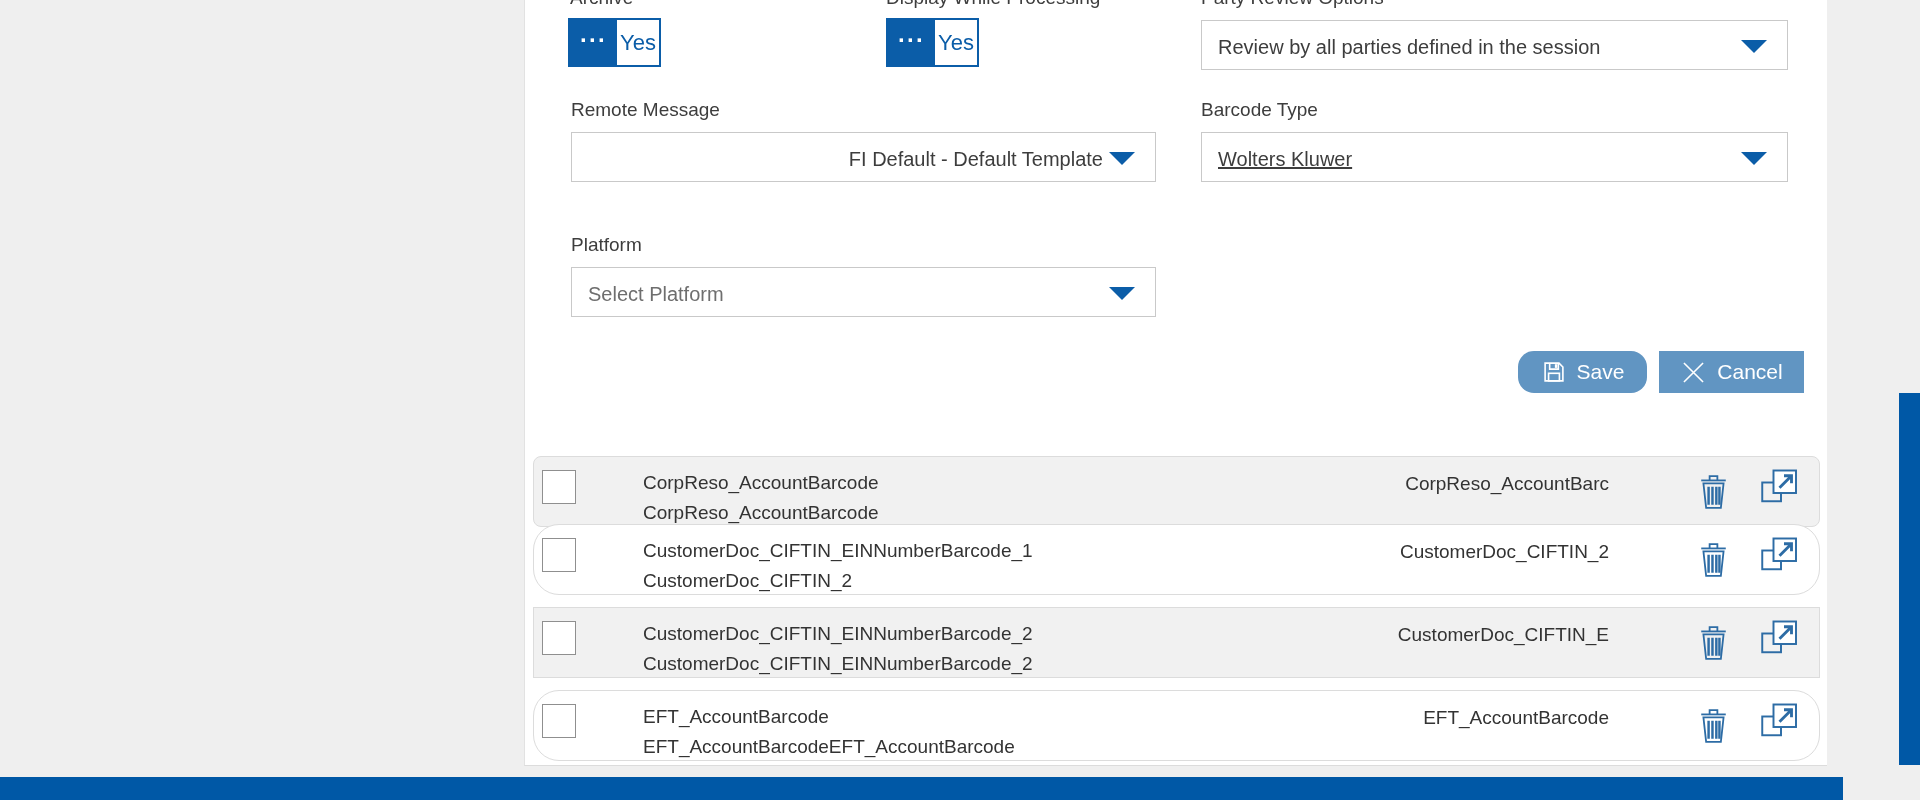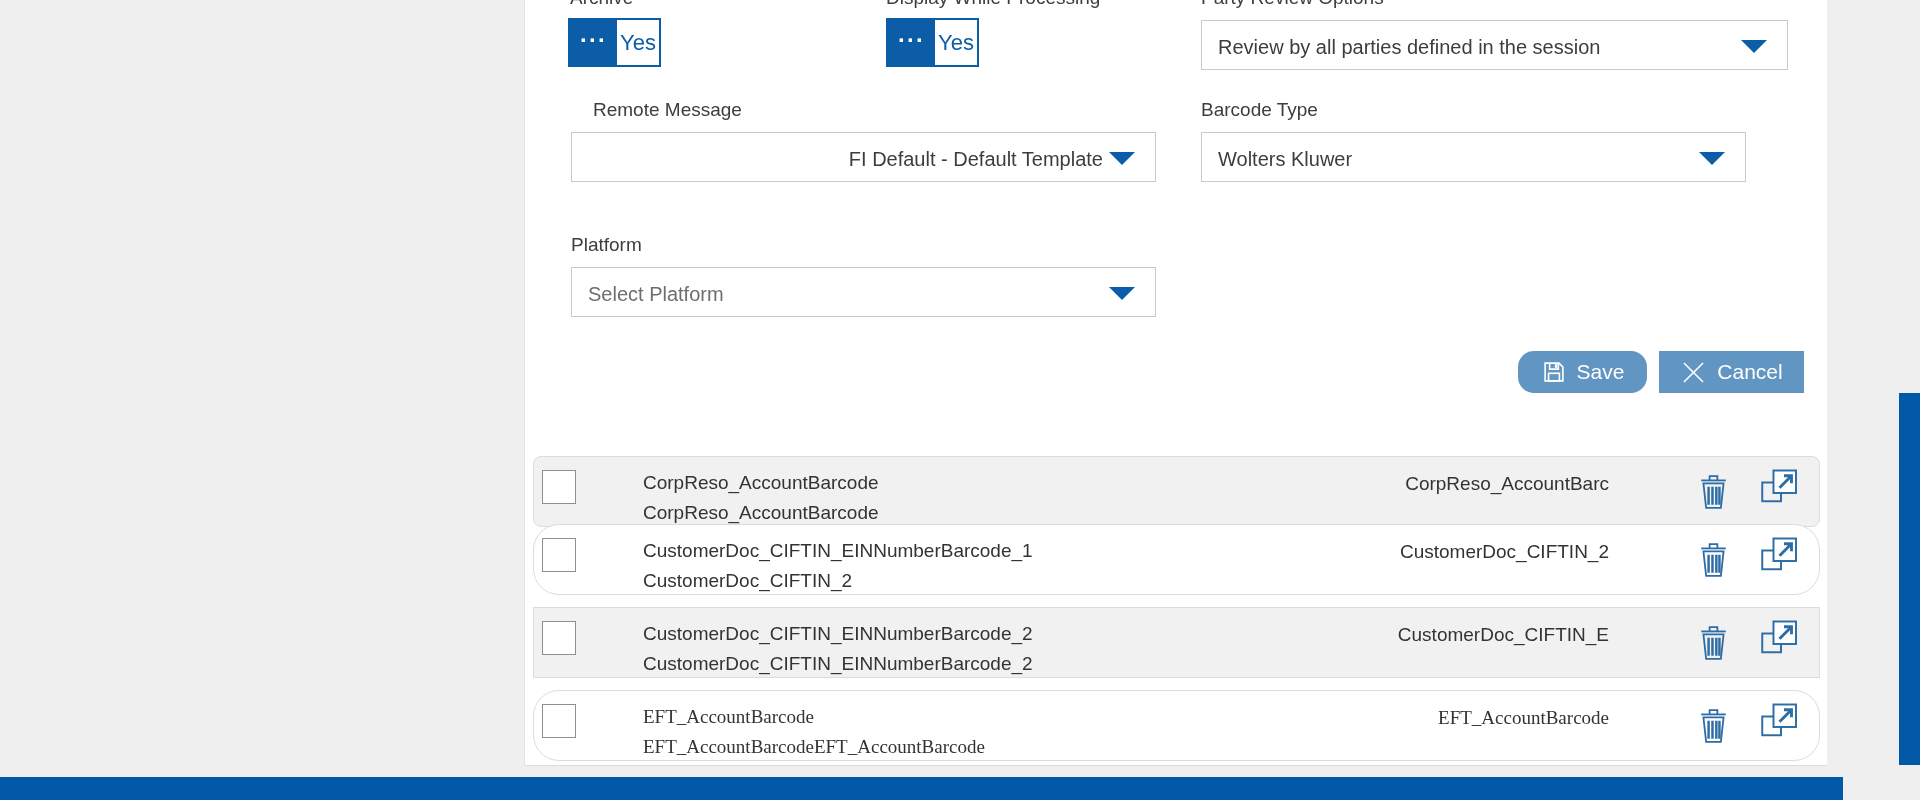--- a/index.html
+++ b/index.html
@@ -73,28 +73,28 @@
   <div class="toggle" style="left:886px;">
     <span class="dots">···</span>
     <span class="yes">Yes</span>
   </div>
 
   <div class="dd" style="left:1201px; top:20px; width:587px;">
     <span>Review by all parties defined in the session</span>
     <span class="arrow"></span>
   </div>
 
-  <div class="field-label" style="left:571px; top:99px;margin-left:22px;">Remote Message</div>
+  <div class="field-label" style="left:571px; top:99px;">Remote Message</div>
   <div class="dd" style="left:571px; top:132px; width:585px;justify-content:flex-end;">
     <span>FI Default - Default Template</span>
     <span class="arrow"></span>
   </div>
 
   <div class="field-label" style="left:1201px; top:99px;">Barcode Type</div>
-  <div class="dd" style="left:1201px; top:132px; width:545px;">
+  <div class="dd" style="left:1201px; top:132px; width:587px;text-decoration:underline;">
     <span>Wolters Kluwer</span>
     <span class="arrow"></span>
   </div>
 
   <div class="field-label" style="left:571px; top:234px;text-align:center;">Platform</div>
   <div class="dd placeholder" style="left:571px; top:267px; width:585px;text-align:right;">
     <span>Select Platform</span>
     <span class="arrow"></span>
   </div>
 
@@ -179,21 +179,21 @@
     </button>
     <button class="icon-btn open-btn">
       <svg width="39" height="38" viewBox="0 0 26 25">
         <rect x="1.5" y="9.5" width="12.5" height="12.5" fill="none" stroke="#2d6ca5" stroke-width="1.3"></rect>
         <rect x="9" y="1.5" width="15" height="15" fill="#ffffff" stroke="#2d6ca5" stroke-width="1.3"></rect>
         <path d="M13 13 L20.5 5.5 M16 5 H21 V10" fill="none" stroke="#2d6ca5" stroke-width="1.9"></path>
       </svg>
     </button>
   </div>
 
-  <div class="row white" style="top:690px;font-family:Liberation Serif, serif;">
+  <div class="row white" style="top:690px;">
     <span class="checkbox"></span>
     <div class="names">
       <div>EFT_AccountBarcode</div>
       <div>EFT_AccountBarcodeEFT_AccountBarcode</div>
     </div>
     <div class="rightval">EFT_AccountBarcode</div>
     <button class="icon-btn trash-btn">
       <svg width="31" height="39" viewBox="0 0 24 30">
         <path d="M9 7 V3.8 H15 V7" fill="none" stroke="#2d6ca5" stroke-width="1.4"></path>
         <path d="M2.5 7.2 H21.5" stroke="#2d6ca5" stroke-width="1.4"></path>

